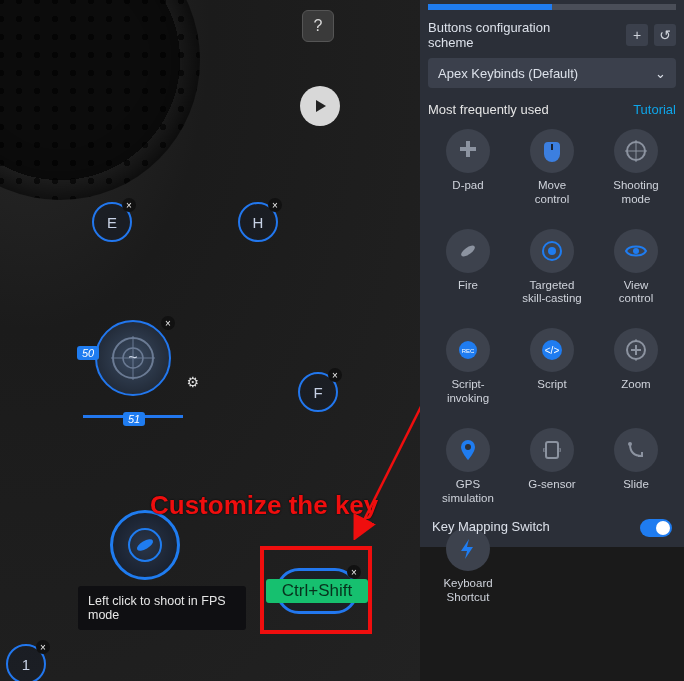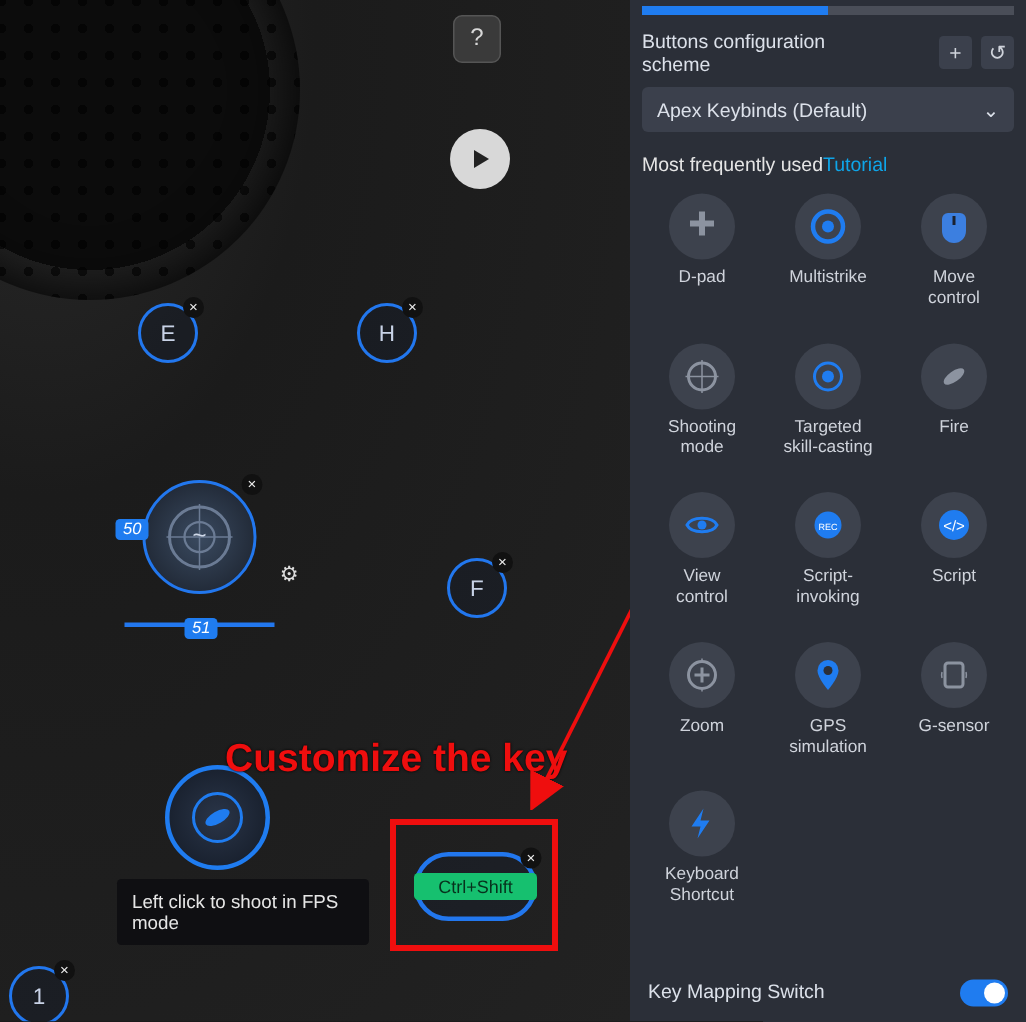--- a/index.html
+++ b/index.html
@@ -14,21 +14,21 @@
   .game-area {
     position: absolute;
     left: 0; top: 0;
     width: 420px; height: 681px;
     background: radial-gradient(ellipse at 30px 30px, #2a2a2a 0, #1b1b1b 180px, #222 100%);
     overflow: hidden;
   }
   .side-panel {
     position: absolute;
     right: 0; top: 0;
-    width: 264px; height: 681px;
+    width: 264px; height: 547px;
     background: #2b2f38;
     padding: 4px 8px 8px 8px;
   }
   .tabbar {
     height: 6px;
     margin-bottom: 10px;
     display: flex;
   }
   .tab-active { background:#1f7cf0; flex:1; height:6px; }
   .tab-inactive { background:#4a4e58; flex:1; height:6px; }
@@ -42,21 +42,21 @@
   .scheme-select {
     margin-top:8px;
     height:30px; width:100%;
     background:#3b404c; border-radius:4px;
     display:flex; align-items:center; justify-content:space-between;
     padding:0 10px; color:#dce1ea; font-size:13px;
     cursor:pointer;
   }
   .section-head {
     margin-top:14px;
-    display:flex; justify-content:flex-start; align-items:center;
+    display:flex; justify-content:space-between; align-items:center;
     font-size:13px;
   }
   .tutorial-link { color:#0ea5e9; font-size:13px; cursor:pointer; }
   .grid {
     margin-top:8px;
     display:grid;
     grid-template-columns: repeat(3, 1fr);
     gap: 12px 4px;
   }
   .tile {
@@ -148,21 +148,21 @@
     width:112px; height:88px; border:4px solid #ef0e0e;
   }
   .chip-ring {
     position:absolute; left:12px; top:18px;
     width:82px; height:46px; border-radius:23px;
     border:3px solid #2277ee;
     display:flex; align-items:center; justify-content:center;
     background:rgba(20,30,50,.3);
   }
   .chip {
-    background:#16c06f; color:#07321d; font-size:12px;
+    background:#16c06f; color:#07321d; font-size:17px;
     padding:2px 16px; border-radius:3px;
   }
   .chip-ring .closex {
     position:absolute; top:-6px; right:-6px;
     width:14px; height:14px; border-radius:50%;
     background:#111; color:#eee; font-size:10px;
     display:flex; align-items:center; justify-content:center; cursor:pointer;
   }
   .anno-text {
     position:absolute; left:150px; top:490px;
@@ -311,29 +311,20 @@
     <div class="tile">
       <div class="circle">
           <svg width="24" height="24">
             <path d="M10 2h4v6h6v4h-6v6h-4v-6H4v-4h6z" fill="#8c93a0"></path>
           </svg>
         </div>
       <div class="tlabel">D-pad</div>
     </div>
 
 
-    <div class="tile">
-      <div class="circle">
-          <svg width="24" height="24">
-            <circle cx="12" cy="12" r="10" fill="none" stroke="#1f7cf0" stroke-width="3"></circle>
-            <circle cx="12" cy="12" r="4" fill="#1f7cf0"></circle>
-          </svg>
-        </div>
-      <div class="tlabel">Multistrike</div>
-    </div>
 
     <div class="tile">
       <div class="circle">
           <svg width="24" height="24">
             <path d="M8 3h8a4 4 0 014 4v8a8 8 0 01-16 0V7a4 4 0 014-4z" fill="#3c7fe0"></path>
             <rect x="11" y="5" width="2" height="6" fill="#1a2230"></rect>
           </svg>
         </div>
       <div class="tlabel">Move
 control</div>
@@ -347,35 +338,35 @@
             <line x1="1" y1="12" x2="23" y2="12" stroke="#8c93a0"></line>
           </svg>
         </div>
       <div class="tlabel">Shooting
 mode</div>
     </div>
 
     <div class="tile">
       <div class="circle">
           <svg width="24" height="24">
+            <ellipse cx="12" cy="12" rx="8" ry="3.5" transform="rotate(-35 12 12)" fill="#8c93a0"></ellipse>
+          </svg>
+        </div>
+      <div class="tlabel">Fire</div>
+    </div>
+
+    <div class="tile">
+      <div class="circle">
+          <svg width="24" height="24">
             <circle cx="12" cy="12" r="9" fill="none" stroke="#1f7cf0" stroke-width="2"></circle>
             <circle cx="12" cy="12" r="4" fill="#1f7cf0"></circle>
           </svg>
         </div>
       <div class="tlabel">Targeted
 skill-casting</div>
-    </div>
-
-    <div class="tile">
-      <div class="circle">
-          <svg width="24" height="24">
-            <ellipse cx="12" cy="12" rx="8" ry="3.5" transform="rotate(-35 12 12)" fill="#8c93a0"></ellipse>
-          </svg>
-        </div>
-      <div class="tlabel">Fire</div>
     </div>
 
     <div class="tile">
       <div class="circle">
           <svg width="24" height="24">
             <path d="M2 12c3-6 17-6 20 0-3 6-17 6-20 0z" fill="none" stroke="#1f7cf0" stroke-width="2"></path>
             <circle cx="12" cy="12" r="3" fill="#1f7cf0"></circle>
           </svg>
         </div>
       <div class="tlabel">View
@@ -428,20 +419,30 @@
     <div class="tile">
       <div class="circle">
           <svg width="24" height="24">
             <rect x="6" y="4" width="12" height="16" rx="2" fill="none" stroke="#8c93a0" stroke-width="2"></rect>
             <path d="M4 10a8 8 0 000 4M20 10a8 8 0 010 4" stroke="#8c93a0" fill="none"></path>
           </svg>
         </div>
       <div class="tlabel">G-sensor</div>
     </div>
 
+    <div class="tile">
+      <div class="circle">
+          <svg width="24" height="24">
+            <path d="M6 6c0 8 4 12 12 12" fill="none" stroke="#8c93a0" stroke-width="2"></path>
+            <path d="M14 18l4 0 0-4" fill="none" stroke="#8c93a0" stroke-width="2"></path>
+            <circle cx="6" cy="6" r="2" fill="#8c93a0"></circle>
+          </svg>
+        </div>
+      <div class="tlabel">Slide</div>
+    </div>
 
     <div class="tile">
       <div class="circle">
           <svg width="24" height="24">
             <path d="M13 2L5 14h6l-2 8 8-12h-6z" fill="#1f7cf0"></path>
           </svg>
         </div>
       <div class="tlabel">Keyboard
 Shortcut</div>
     </div>

